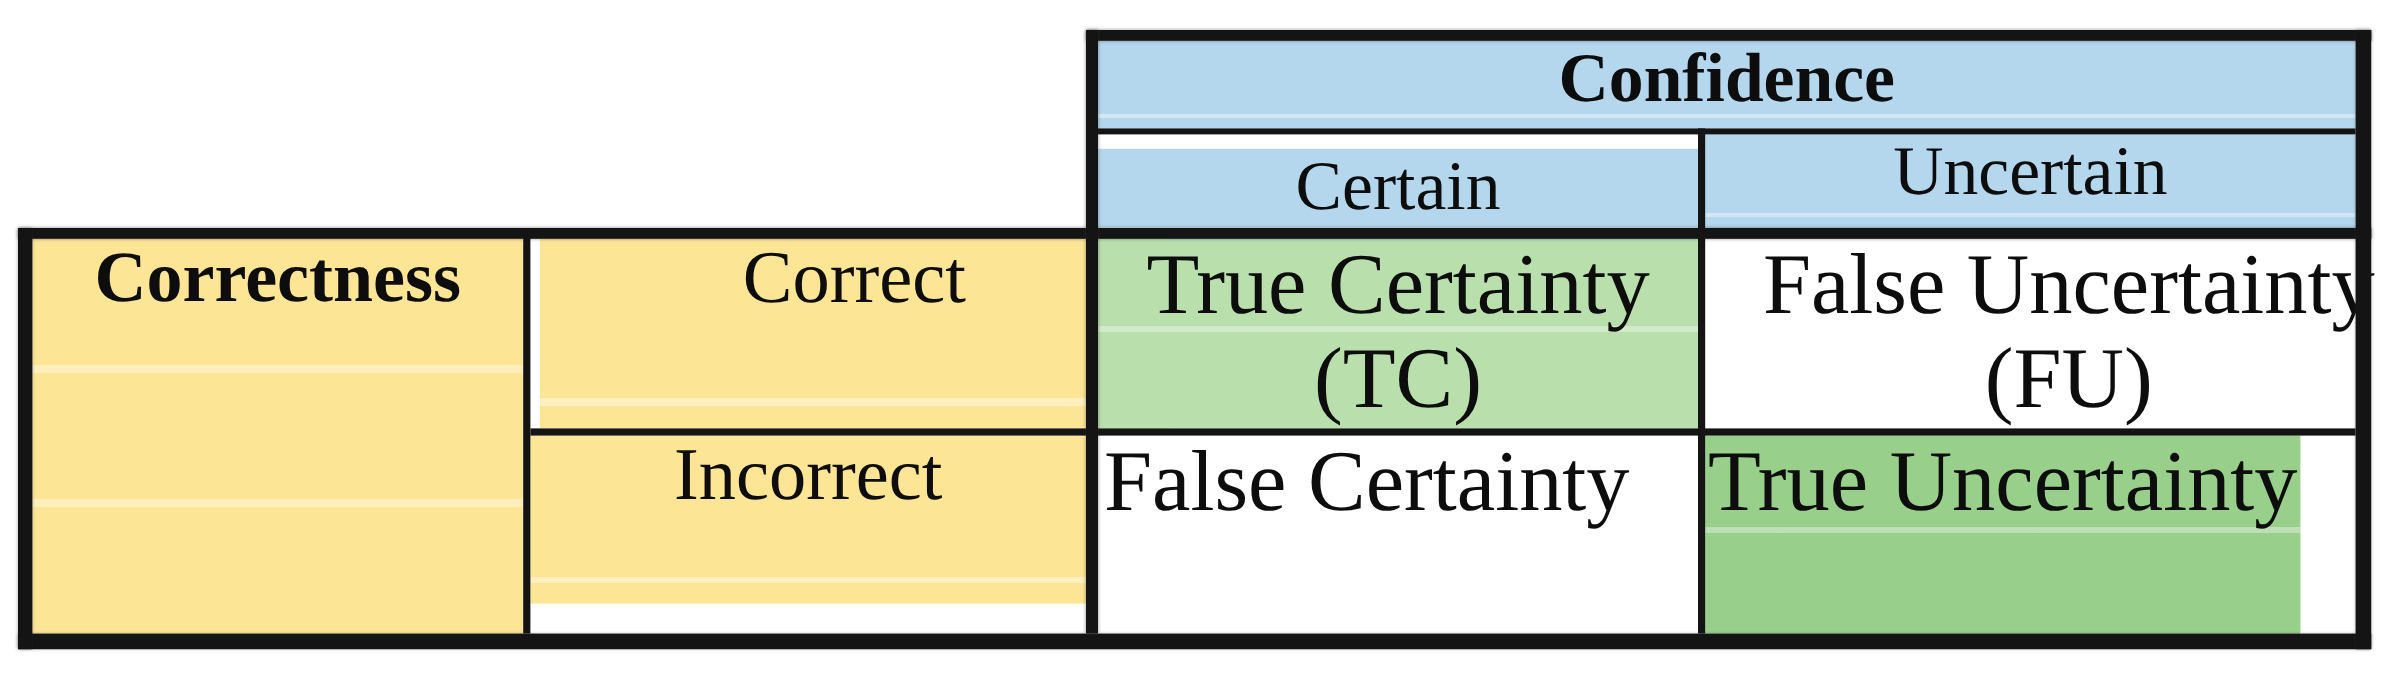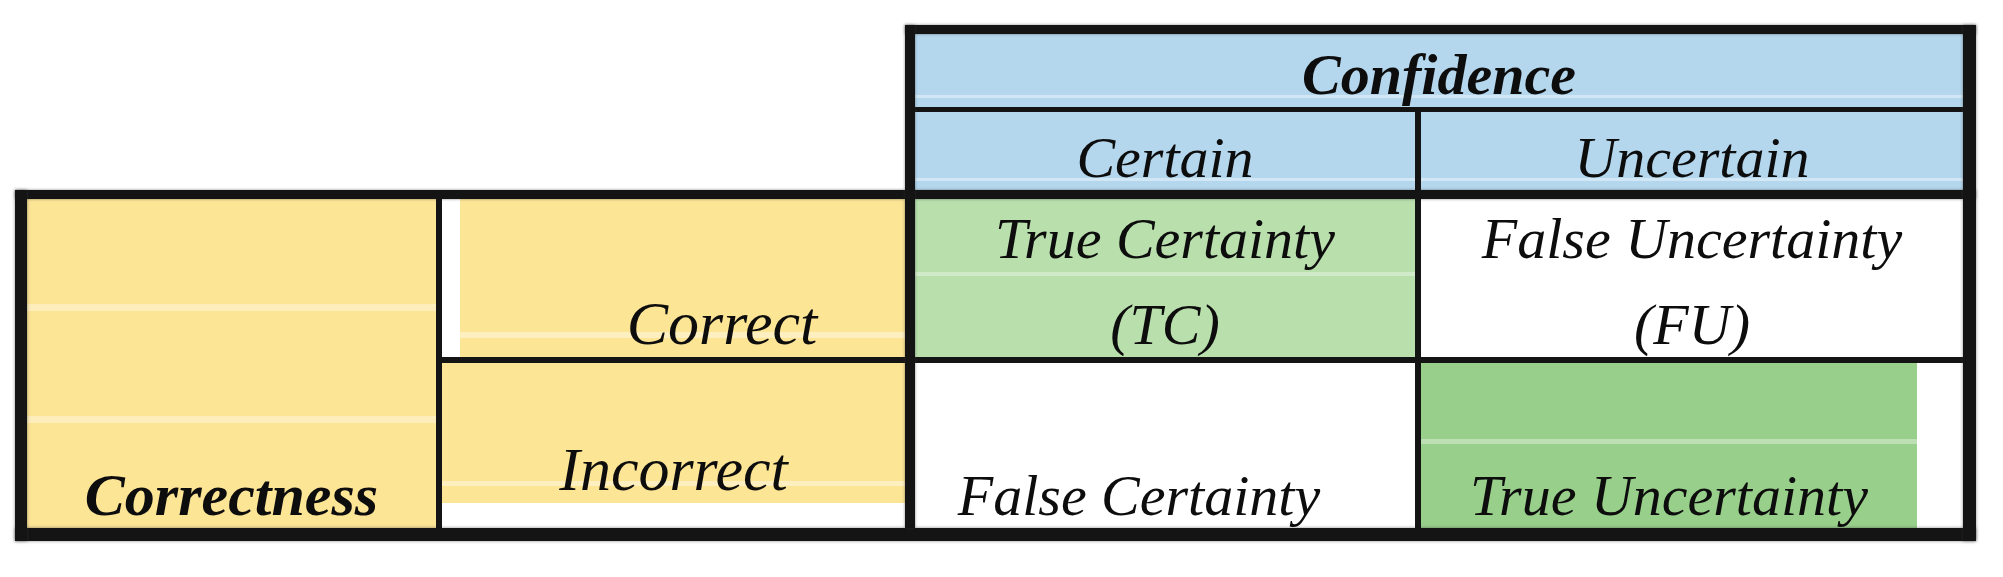--- a/index.html
+++ b/index.html
@@ -14,36 +14,35 @@
     background: #ffffff;
     font-family: "Liberation Serif", "DejaVu Serif", serif;
     color: #0d0d0d;
     overflow: hidden;
   }
   .cell {
     position: absolute;
     display: flex;
     flex-direction: column;
     align-items: center;
-    justify-content: flex-end;
+    justify-content: flex-start;
     text-align: center;
     line-height: 1.08;
-    font-style: italic;
   }
   .blue   { background: #b4d7ee; }
   .yellow { background: #fde596; }
   .green-light { background: #b9dfad; }
   .green-dark  { background: #98cf8b; }
   .white  { background: #ffffff; }
 
   .hdr-bold  { font-weight: bold; font-size: 58px; }
   .hdr-reg   { font-size: 58px; }
   .rowhdr    { font-size: 62px; }
   .rowgroup  { font-weight: bold; font-size: 60px; }
-  .datacell  { font-size: 58px; gap: 24px; }
+  .datacell  { font-size: 72px; }
 
   
   .stripe-low  { background-image: linear-gradient(to bottom,
       rgba(255,255,255,0) 0%, rgba(255,255,255,0) 84%,
       rgba(255,255,255,0.40) 84%, rgba(255,255,255,0.40) 88%,
       rgba(255,255,255,0) 88%, rgba(255,255,255,0) 100%); }
   .stripe-mid  { background-image: linear-gradient(to bottom,
       rgba(255,255,255,0) 0%, rgba(255,255,255,0) 46%,
       rgba(255,255,255,0.35) 46%, rgba(255,255,255,0.35) 49%,
       rgba(255,255,255,0) 49%, rgba(255,255,255,0) 100%); }
@@ -62,46 +61,46 @@
 </style>
 </head>
 <body>
 
 <div class="canvas">
 
   <div class="cell blue hdr-bold stripe-low" style="left:915px; top:34px; width:1048px; height:73px;">
     <span>Confidence</span>
   </div>
 
-  <div class="cell blue hdr-reg stripe-low" style="left:915px; top:112px; width:500px; height:78px;">
+  <div class="cell blue hdr-reg stripe-low" style="left:915px; top:124px; width:500px; height:78px;">
     <span>Certain</span>
   </div>
 
   <div class="cell yellow rowgroup stripe-two" style="left:27px; top:199px; width:409px; height:329px;">
     <span>Correctness</span>
   </div>
 
   <div class="cell blue hdr-reg stripe-low" style="left:1421px; top:112px; width:542px; height:78px;">
     <span>Uncertain</span>
   </div>
 
-  <div class="cell yellow rowhdr stripe-low" style="left:460px; top:199px; width:524px; height:158px;">
+  <div class="cell yellow rowhdr stripe-low" style="left:450px; top:199px; width:524px; height:158px;">
     <span>Correct</span>
   </div>
 
   <div class="cell yellow rowhdr stripe-low" style="left:442px; top:363px; width:463px; height:140px;">
     <span>Incorrect</span>
   </div>
 
   <div class="cell green-light datacell stripe-mid" style="left:915px; top:199px; width:500px; height:158px;">
     <span>True Certainty</span>
     <span>(TC)</span>
   </div>
 
-  <div class="cell white datacell" style="left:1421px; top:199px; width:542px; height:158px;">
+  <div class="cell white datacell" style="left:1421px; top:199px; width:542px; height:158px;padding-left:32px;">
     <span>False Uncertainty</span>
     <span>(FU)</span>
   </div>
 
   <div class="cell white datacell" style="left:915px; top:363px; width:448px; height:165px;">
     <span>False Certainty</span>
   </div>
 
   <div class="cell green-dark datacell stripe-mid" style="left:1421px; top:363px; width:496px; height:165px;">
     <span>True Uncertainty</span>

